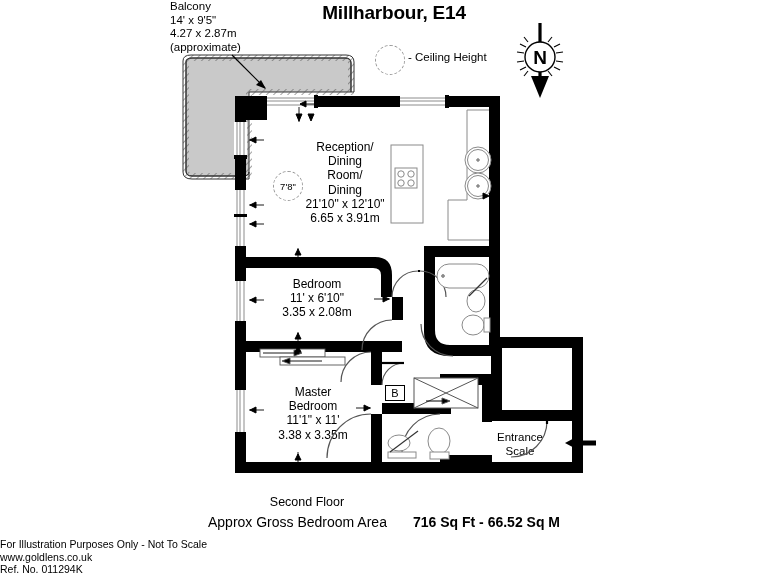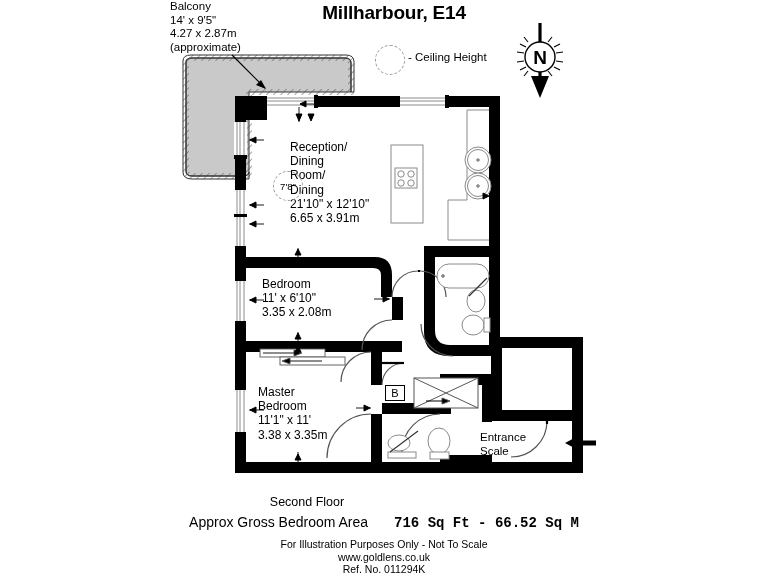--- a/index.html
+++ b/index.html
@@ -37,44 +37,44 @@
     font-size: 11.5px;
     line-height: 13.5px;
   }
   .ceiling-legend-text {
     left: 408px; top: 51px;
     font-size: 11.5px;
     white-space: nowrap;
   }
 
   .room-label {
+    text-align: center;
     font-size: 12px;
     line-height: 14.2px;
     white-space: nowrap;
   }
   .room-label.rec  { left: 290px; top: 140px; width: 110px; }
   .room-label.bed  { left: 262px; top: 277px; width: 110px; }
   .room-label.mbed { left: 258px; top: 385px; width: 110px; }
   .room-label.ent  { left: 480px; top: 430px; width: 80px; font-size: 11.5px; line-height: 14px;}
 
   .floorname {
     left: 0; top: 495px; width: 614px;
     text-align: center;
     font-size: 12.5px;
   }
   .arearow {
     left: 0; top: 514px; width: 768px;
     text-align: center;
     font-size: 14px;
   }
   .arearow .lead { font-weight: normal; }
-  .arearow .val  { font-weight: bold; margin-left: 26px; font-family: Liberation Mono, monospace; }
+  .arearow .val  { font-weight: bold; margin-left: 26px; }
   .fineprint {
     left: 0; top: 538px; width: 768px;
-    text-align: center;
     font-size: 10.5px;
     line-height: 12.5px;
   }
 
   
   .ch-bubble {
     width: 30px; height: 30px;
     border: 1.6px dashed #999;
     border-radius: 50%;
     font-size: 9.5px;

